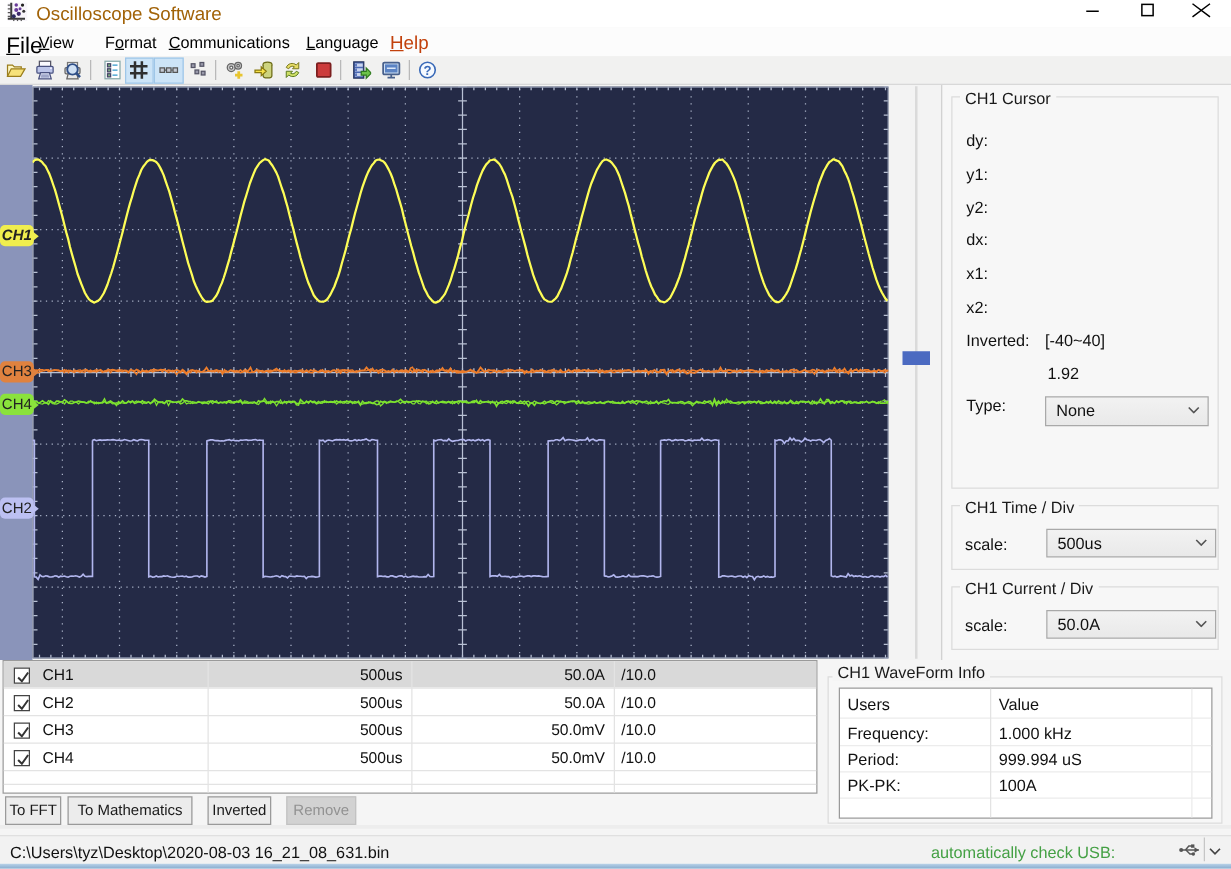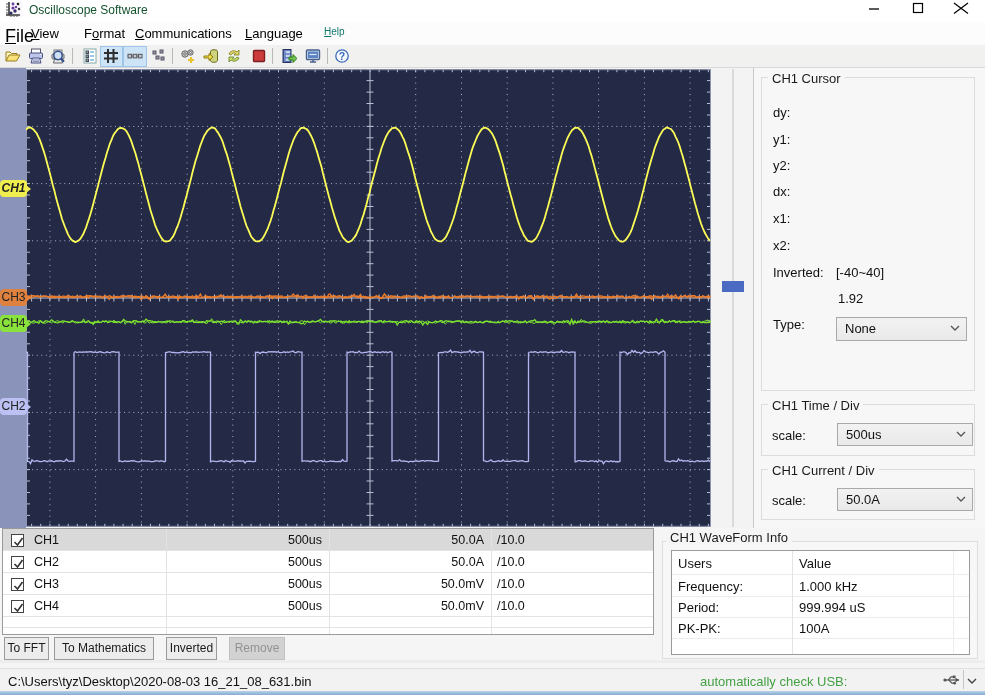--- a/index.html
+++ b/index.html
@@ -23,33 +23,33 @@
 <g fill="#6a3d9a">
       <circle cx="7" cy="2" r="1.4"></circle>
       <circle cx="12" cy="2" r="1.3" fill="#222"></circle>
       <circle cx="7" cy="6" r="1.6"></circle>
       <circle cx="10" cy="5" r="1.2"></circle>
       <circle cx="9" cy="9" r="1.7" fill="#3d2b6b"></circle>
       <circle cx="13" cy="7" r="1.2" fill="#333"></circle>
       <circle cx="5" cy="11" r="1.6" fill="#2b2b5e"></circle>
     </g>
 </svg>
-<div class="abs" style="left:29px;top:3px;font-size:12px;color:#14532d">Oscilloscope Software</div>
+<div class="abs" style="left:29px;top:3px;font-size:15px;color:#a16207">Oscilloscope Software</div>
 <svg class="abs" style="left:855px;top:0" width="130" height="18" viewBox="0 0 130 18">
     <path d="M14 9h10" stroke="#000" stroke-width="1.3"></path>
     <rect x="58.5" y="3.5" width="9" height="9" fill="none" stroke="#000" stroke-width="1.2"></rect>
     <path d="M99 3l14 10.5M113 3l-14 10.5" stroke="#000" stroke-width="1.2"></path>
   </svg>
 <div class="abs" style="left:0;top:22px;width:985px;height:23px;background:#fcfcfc"></div>
 <div class="abs" style="left:5px;top:26px;font-size:18px;color:#000"><u>F</u>ile</div>
 <div class="abs" style="left:31px;top:26px;font-size:13px;color:#000"><u>V</u>iew</div>
 <div class="abs" style="left:84px;top:26px;font-size:13px;color:#000000">F<u>o</u>rmat</div>
 <div class="abs" style="left:135px;top:26px;font-size:13px;color:#000"><u>C</u>ommunications</div>
 <div class="abs" style="left:245px;top:26px;font-size:13px;color:#000"><u>L</u>anguage</div>
-<div class="abs" style="left:324px;top:26px;font-size:10px;color:#0f766e"><u>H</u>elp</div>
+<div class="abs" style="left:312px;top:26px;font-size:15px;color:#c2410c"><u>H</u>elp</div>
 <div class="abs" style="left:0;top:45px;width:985px;height:23px;background:#f1f1f0;border-bottom:1px solid #d8d8d8"></div>
 <div class="abs" style="left:100px;top:46px;width:23px;height:21px;background:#cde4f7;border:1px solid #9fc6e8"></div>
 <div class="abs" style="left:123px;top:46px;width:24px;height:21px;background:#cde4f7;border:1px solid #9fc6e8"></div>
 <svg class="abs" style="left:5px;top:48px" width="16" height="16" viewBox="0 0 16 16">
     <path d="M1 13L1 4h4l1.5 1.5H12V7" fill="#fdf6c3" stroke="#9a7d1c"></path>
     <path d="M1 13l3-6h11l-3.5 6z" fill="#f7e27a" stroke="#9a7d1c"></path>
   </svg>
 <svg class="abs" style="left:28px;top:48px" width="16" height="16" viewBox="0 0 16 16">
     <rect x="3.5" y="1" width="9" height="4.5" fill="#fafaff" stroke="#556"></rect>
     <rect x="1.5" y="5" width="13" height="5.5" rx="1" fill="#bdc6ea" stroke="#4a5280"></rect>
@@ -271,21 +271,21 @@
 <div class="abs" style="left:799px;top:556px">Value</div>
 <div class="abs" style="left:678px;top:579px">Frequency:</div>
 <div class="abs" style="left:799px;top:579px">1.000 kHz</div>
 <div class="abs" style="left:678px;top:600px">Period:</div>
 <div class="abs" style="left:799px;top:600px">999.994 uS</div>
 <div class="abs" style="left:678px;top:621px">PK-PK:</div>
 <div class="abs" style="left:799px;top:621px">100A</div>
 <div class="abs" style="left:0;top:660px;width:985px;height:3px;background:#ededed"></div>
 <div class="abs" style="left:0;top:668px;width:985px;height:23px;background:#f2f2f2;border-top:1px solid #e0e0e0"></div>
 <div class="abs" style="left:8px;top:674px;font-size:13px;color:#111">C:\Users\tyz\Desktop\2020-08-03 16_21_08_631.bin</div>
-<div class="abs" style="left:700px;top:674px;width:237px;text-align:left;font-size:13px;color:#44a044">automatically check USB:</div>
+<div class="abs" style="left:700px;top:674px;width:237px;text-align:center;font-size:13px;color:#44a044">automatically check USB:</div>
 <svg class="abs" style="left:943px;top:674px" width="17" height="12" viewBox="0 0 19 12">
 <path d="M1 6h14" stroke="#555" stroke-width="1.4"></path>
 <path d="M15 6l3-0.0" stroke="#555" stroke-width="1.4"></path>
 <path d="M14 3.5L18 6l-4 2.5z" fill="#555"></path>
 <circle cx="2.2" cy="6" r="1.8" fill="#555"></circle>
 <path d="M6 6L9 2.5h2.5" stroke="#555" stroke-width="1.3" fill="none"></path>
 <rect x="11" y="1" width="3" height="3" fill="#555"></rect>
 <path d="M6.5 6L10 9.5h2" stroke="#555" stroke-width="1.3" fill="none"></path>
 <circle cx="13" cy="9.5" r="1.6" fill="#555"></circle>
 </svg>

